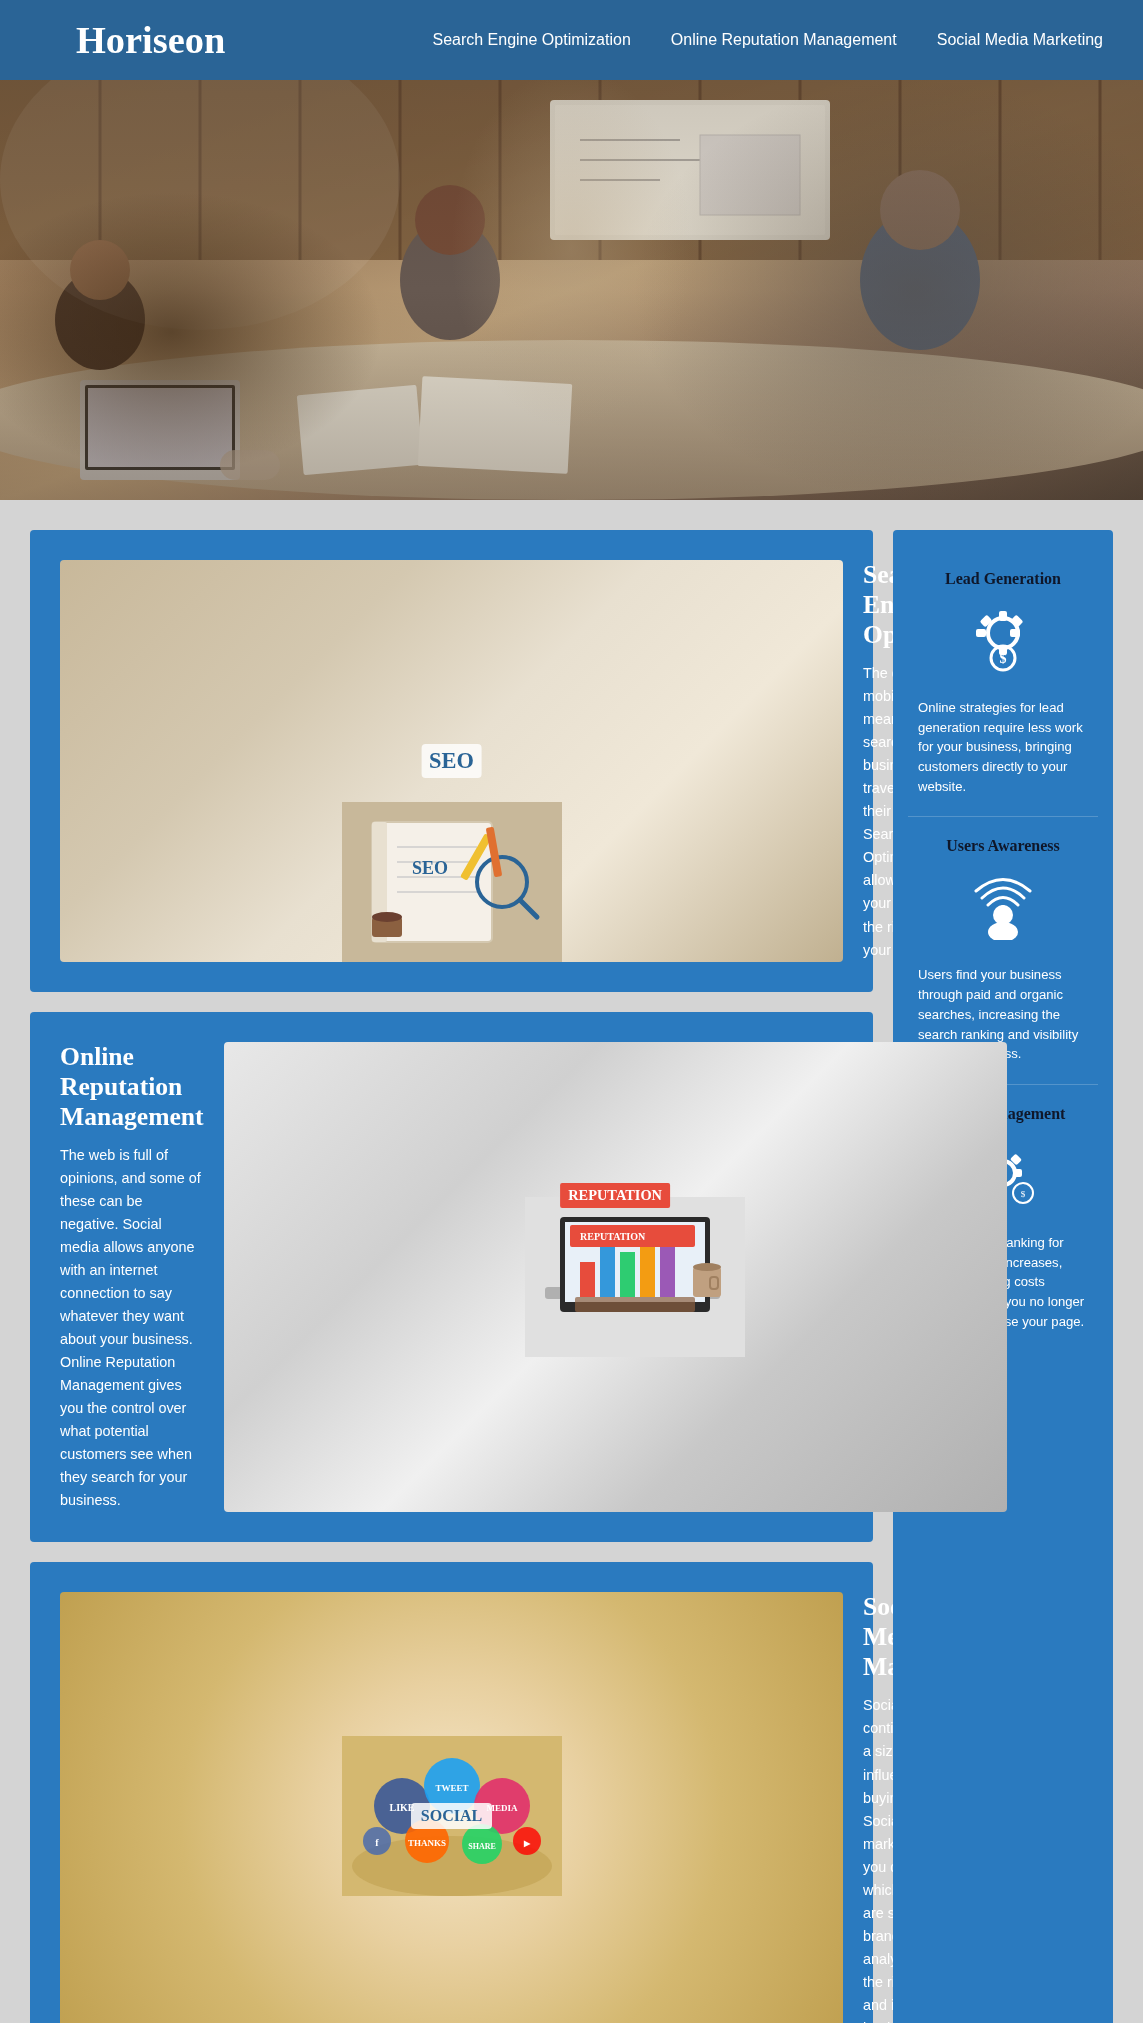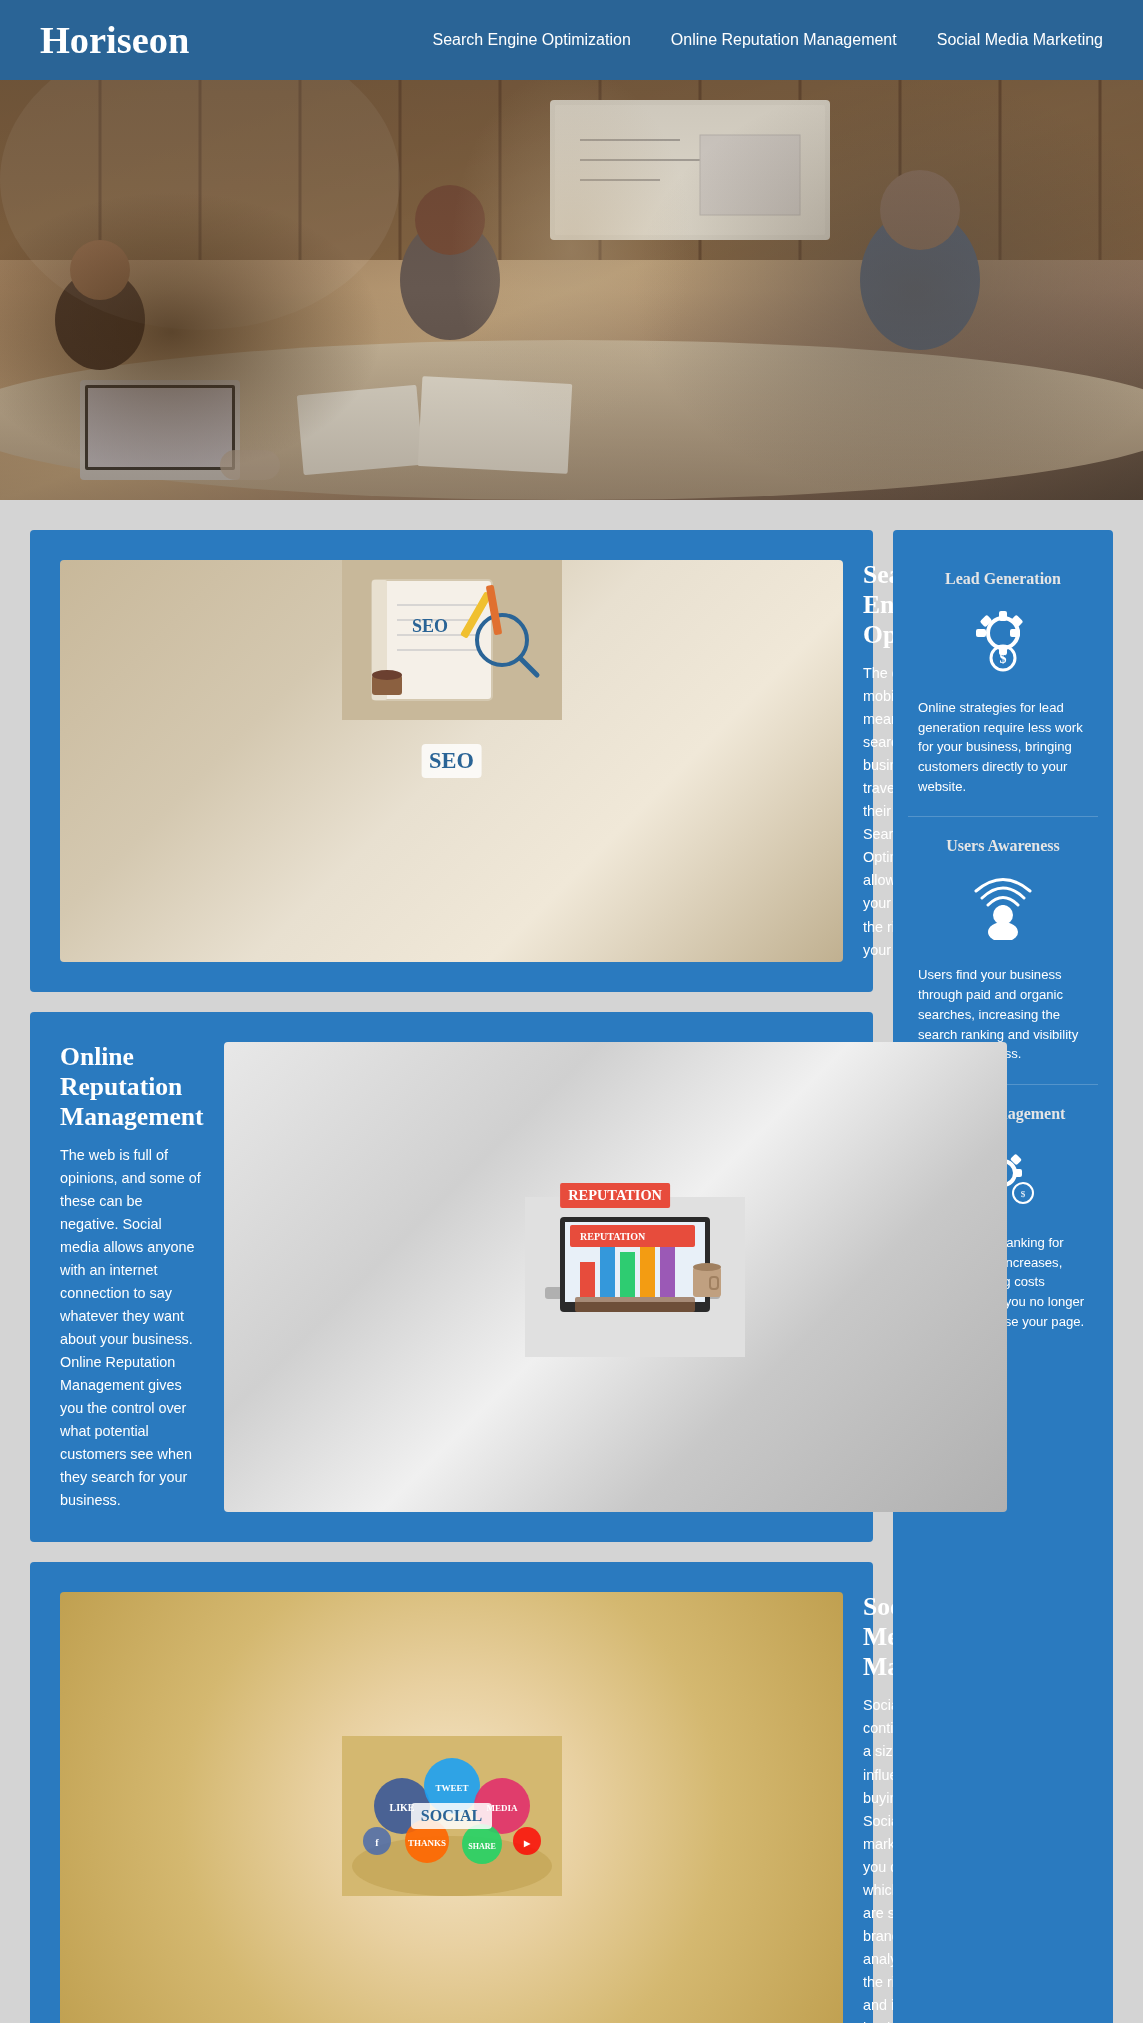--- a/index.html
+++ b/index.html
@@ -12,20 +12,21 @@
       align-items: center;
       justify-content: space-between;
       padding: 0 40px;
       height: 80px;
     }
     .logo {
       font-size: 2.4rem;
       font-weight: bold;
       color: #fff;
       font-family: 'Georgia', serif;
+      margin-left: 36px;
     }
     nav {
       display: flex;
       gap: 40px;
     }
     nav a {
       color: #fff;
       text-decoration: none;
       font-size: 1rem;
       font-family: Arial, sans-serif;
@@ -93,21 +94,21 @@
       border-radius: 4px;
       flex-shrink: 0;
       overflow: hidden;
     }
     
     .seo-image {
       background: linear-gradient(135deg, #c8b89a 0%, #d4c8b0 30%, #e8e0d0 50%, #f0e8d8 70%, #c0b090 100%);
       width: 100%;
       height: 100%;
       display: flex;
-      align-items: flex-start;
+      align-items: flex-end;
       justify-content: center;
       position: relative;
     }
     .seo-image::before {
       content: 'SEO';
       position: absolute;
       font-size: 1.4rem;
       font-weight: bold;
       color: #2a6496;
       background: rgba(255,255,255,0.8);
@@ -190,21 +191,21 @@
       padding: 20px 10px;
       color: #fff;
     }
     .sidebar-item:not(:last-child) {
       border-bottom: 1px solid rgba(255,255,255,0.2);
     }
     .sidebar-item h3 {
       font-size: 1rem;
       font-weight: bold;
       margin-bottom: 15px;
-      color: #e5e5e5;
+      color: #0f172a;
     }
     .sidebar-icon {
       font-size: 2.5rem;
       margin-bottom: 15px;
       display: block;
     }
     .sidebar-item p {
       font-size: 0.82rem;
       line-height: 1.5;
       color: #fff;

